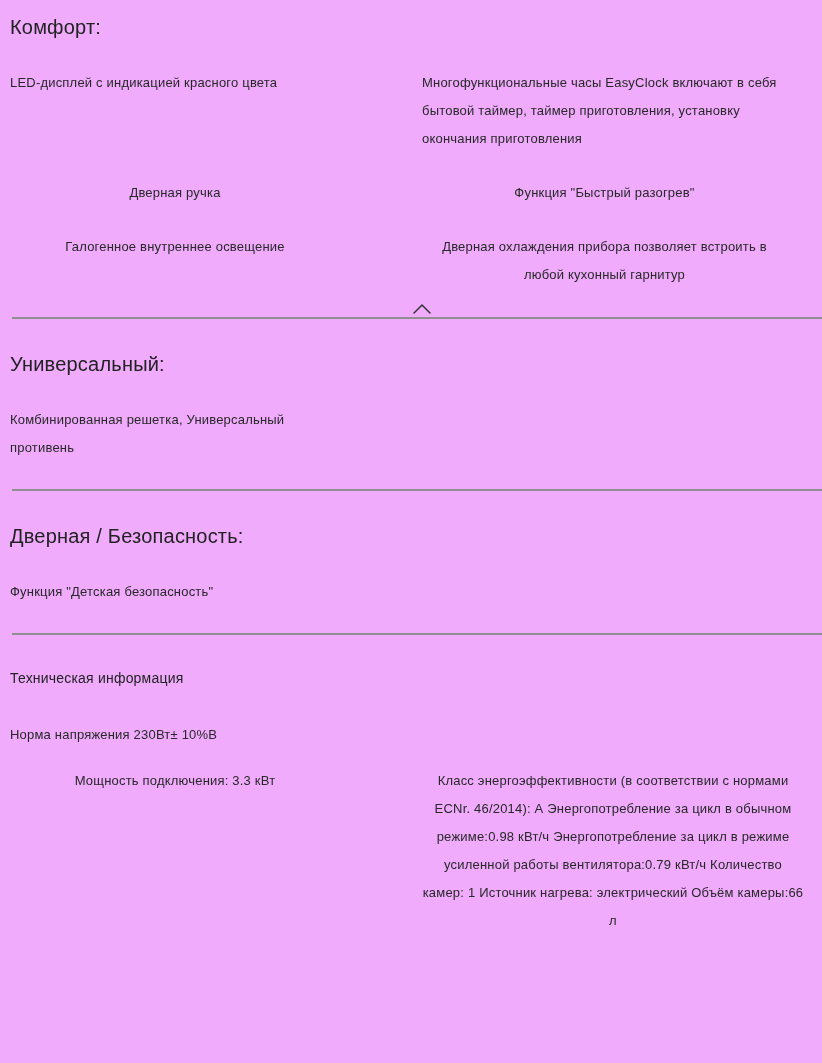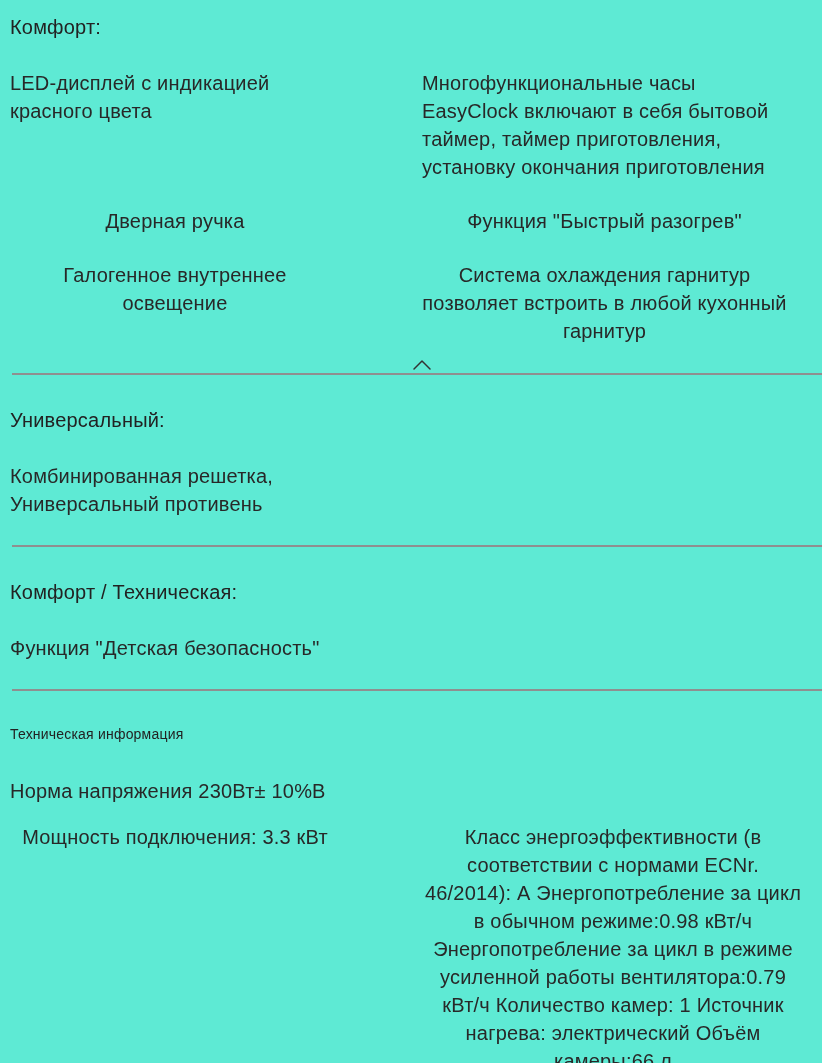--- a/index.html
+++ b/index.html
@@ -8,21 +8,21 @@
     padding: 0;
     background: #ffffff;
   }
   .page {
     position: relative;
     width: 822px;
     height: 1063px;
     box-sizing: border-box;
     padding: 14px 0 0 10px;
     overflow: hidden;
-    background: #5eead4;
+    background: #f0abfc;
     color: #282828;
     font-family: "Liberation Sans", "DejaVu Sans", sans-serif;
     letter-spacing: 0.2px;
   }
   h2 {
     margin: 0;
     font-size: 20px;
     line-height: 26px;
     font-weight: 400;
     color: #222222;
@@ -40,21 +40,21 @@
     align-items: start;
   }
   .row + .row {
     margin-top: 26px;
     text-align: center;
   }
   .sec-tech .row + .row {
     margin-top: 18px;
   }
   .cell {
-    font-size: 20px;
+    font-size: 13px;
     line-height: 28px;
     color: #282828;
   }
   .cell.left {
     max-width: 330px;
     padding-right: 20px;
   }
   .cell.right {
     max-width: 365px;
   }
@@ -98,21 +98,21 @@
       <div class="row">
         <div class="cell left">LED-дисплей с индикацией красного цвета</div>
         <div class="cell right">Многофункциональные часы EasyClock включают в себя бытовой таймер, таймер приготовления, установку окончания приготовления</div>
       </div>
       <div class="row">
         <div class="cell left">Дверная ручка</div>
         <div class="cell right">Функция "Быстрый разогрев"</div>
       </div>
       <div class="row">
         <div class="cell left">Галогенное внутреннее освещение</div>
-        <div class="cell right">Система охлаждения гарнитур позволяет встроить в любой кухонный гарнитур</div>
+        <div class="cell right">Дверная охлаждения прибора позволяет встроить в любой кухонный гарнитур</div>
       </div>
     </div>
     <div class="collapse-row">
       <button class="collapse-btn" aria-label="Свернуть">
         <svg width="20" height="12" viewBox="0 0 20 12">
           <polyline points="2,10 10,2 18,10" fill="none" stroke="#333333" stroke-width="1.5" stroke-linecap="round" stroke-linejoin="round"></polyline>
         </svg>
       </button>
     </div>
   </section>
@@ -125,21 +125,21 @@
       <div class="row">
         <div class="cell left">Комбинированная решетка, Универсальный противень</div>
         <div class="cell right"></div>
       </div>
     </div>
   </section>
 
   <hr class="divider">
 
   <section class="pt32 pb27">
-    <h2>Комфорт / Техническая:</h2>
+    <h2>Дверная / Безопасность:</h2>
     <div class="rows">
       <div class="row">
         <div class="cell left">Функция "Детская безопасность"</div>
         <div class="cell right"></div>
       </div>
     </div>
   </section>
 
   <hr class="divider">
 

